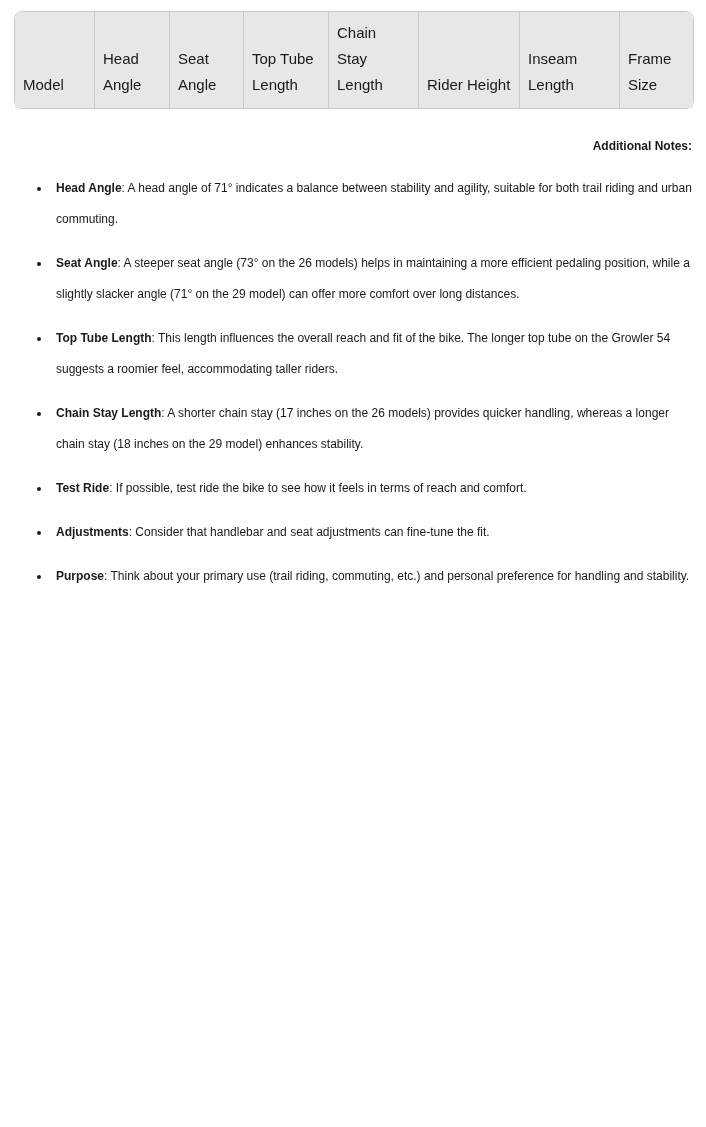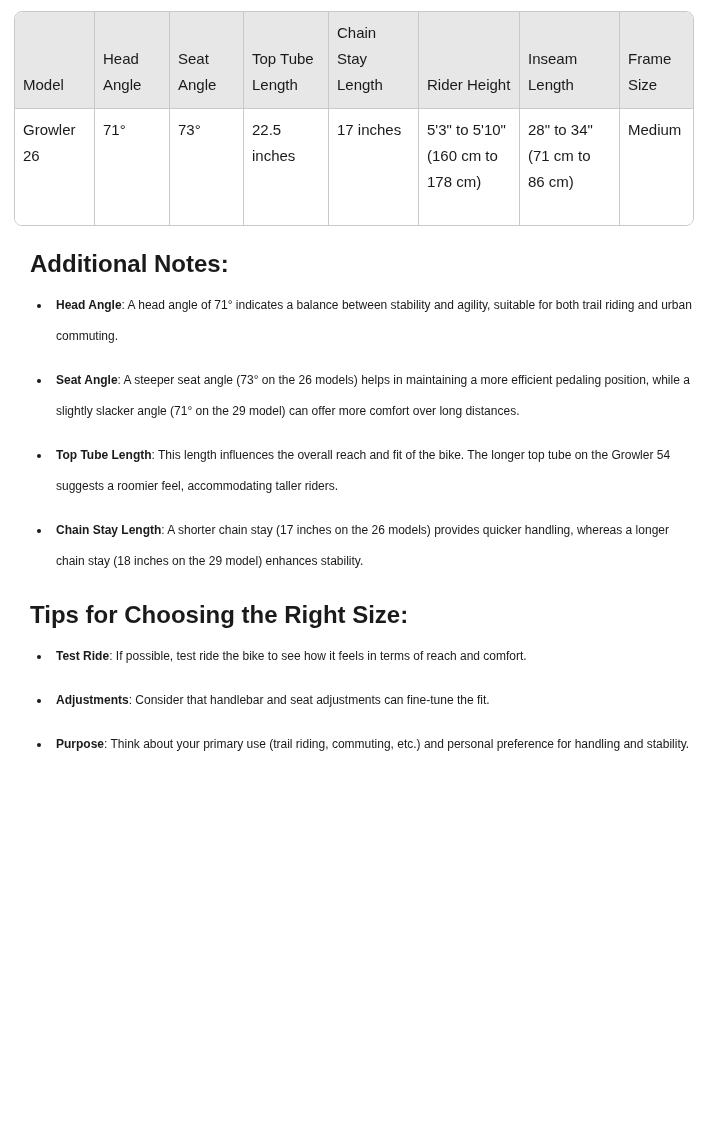--- a/index.html
+++ b/index.html
@@ -57,24 +57,25 @@
     vertical-align: top;
     background: var(--bg);
     height: 115px;
   }
   .geo-table tbody tr:last-child td { height: 117px; }
   .geo-table tbody tr:last-child td:first-child { border-bottom-left-radius: 7px; }
   .geo-table tbody tr:last-child td:last-child  { border-bottom-right-radius: 7px; }
 
   
   h2.section-heading {
-    font-size: 24px;
+    font-size: 12px;
     font-weight: 700;
-    margin: 24px 0 0 16px;
+    margin: 24px 0 0 1px;
     line-height: 27px;
+    text-align: right;
   }
   ul.note-list {
     margin: 4px 0 0 0;
     padding-left: 37px;
     font-size: 12px;
     line-height: 31px;
   }
   ul.note-list li {
     margin: 13px 0;
     padding-left: 5px;
@@ -103,41 +104,30 @@
         <th>Head Angle</th>
         <th>Seat Angle</th>
         <th>Top Tube Length</th>
         <th>Chain Stay Length</th>
         <th>Rider Height</th>
         <th>Inseam Length</th>
         <th>Frame Size</th>
       </tr>
     </thead>
     <tbody>
-      <tr>
-        <td>Growler 26</td>
-        <td>71°</td>
-        <td>73°</td>
-        <td>22.5 inches</td>
-        <td>17 inches</td>
-        <td>5'3" to 5'10" (160 cm to 178 cm)</td>
-        <td>28" to 34" (71 cm to 86 cm)</td>
-        <td>Medium</td>
-      </tr>
     </tbody>
   </table>
 
   <h2 class="section-heading">Additional Notes:</h2>
   <ul class="note-list">
     <li><strong>Head Angle</strong><span>: A head angle of 71° indicates a balance between stability and agility, suitable for both trail riding and urban commuting.</span></li>
     <li><strong>Seat Angle</strong><span>: A steeper seat angle (73° on the 26 models) helps in maintaining a more efficient pedaling position, while a slightly slacker angle (71° on the 29 model) can offer more comfort over long distances.</span></li>
     <li><strong>Top Tube Length</strong><span>: This length influences the overall reach and fit of the bike. The longer top tube on the Growler 54 suggests a roomier feel, accommodating taller riders.</span></li>
     <li><strong>Chain Stay Length</strong><span>: A shorter chain stay (17 inches on the 26 models) provides quicker handling, whereas a longer chain stay (18 inches on the 29 model) enhances stability.</span></li>
   </ul>
 
-  <h2 class="section-heading">Tips for Choosing the Right Size:</h2>
   <ul class="note-list">
     <li><strong>Test Ride</strong><span>: If possible, test ride the bike to see how it feels in terms of reach and comfort.</span></li>
     <li><strong>Adjustments</strong><span>: Consider that handlebar and seat adjustments can fine-tune the fit.</span></li>
     <li><strong>Purpose</strong><span>: Think about your primary use (trail riding, commuting, etc.) and personal preference for handling and stability.</span></li>
   </ul>
 
 </div>
 
 </body></html>

